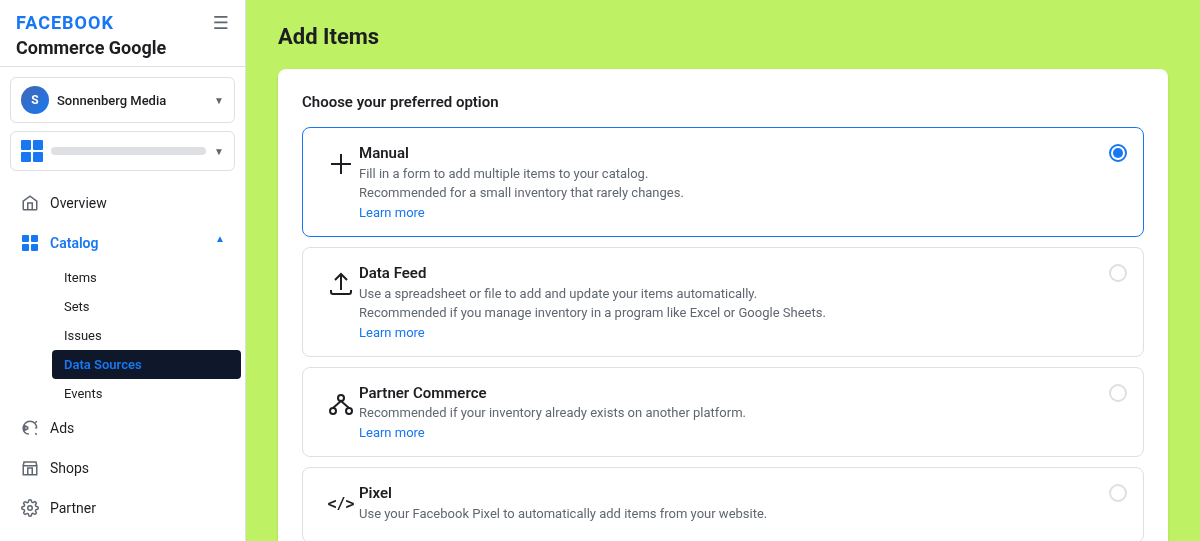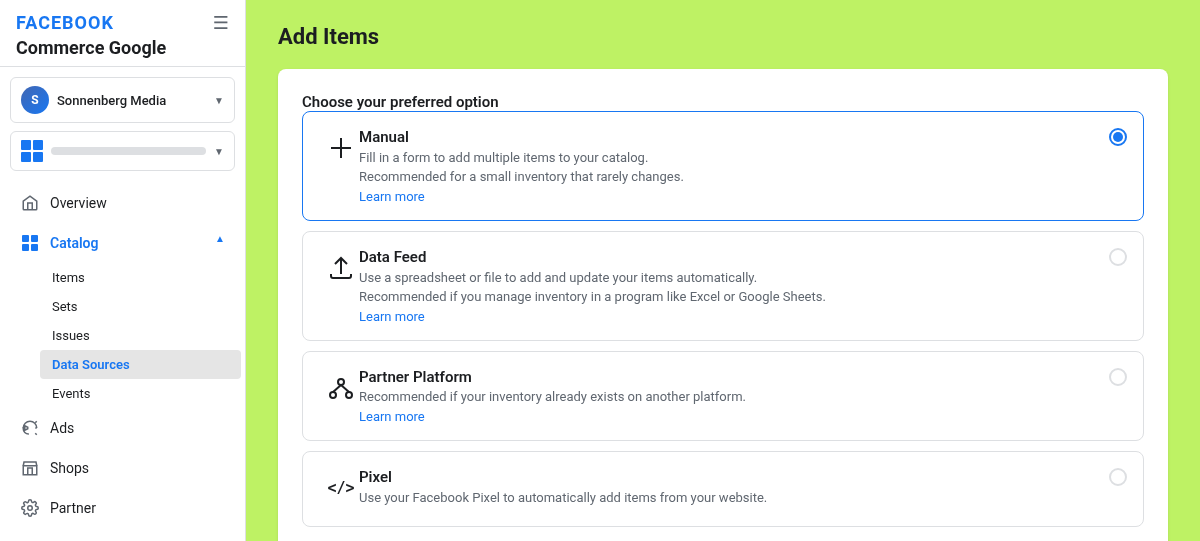--- a/index.html
+++ b/index.html
@@ -125,32 +125,32 @@
     .nav-icon {
       width: 20px;
       height: 20px;
       display: flex;
       align-items: center;
       justify-content: center;
       font-size: 16px;
       flex-shrink: 0;
     }
     .sub-nav {
-      padding-left: 36px;
+      padding-left: 48px;
     }
     .sub-nav-item {
       padding: 7px 12px;
       font-size: 13px;
       color: #1c1e21;
       cursor: pointer;
       border-radius: 4px;
       margin: 0 4px;
     }
     .sub-nav-item.active {
-      background: #e5e5e5;
+      background: #0f172a;
       color: #1877f2;
       font-weight: 600;
     }
     .nav-item-row {
       display: flex;
       align-items: flex-start;
       justify-content: space-between;
       padding: 10px 16px;
       cursor: pointer;
       margin: 0 4px;
@@ -180,20 +180,21 @@
     .card {
       background: #fff;
       border-radius: 8px;
       padding: 24px;
       box-shadow: 0 1px 3px rgba(0,0,0,0.1);
     }
     .card-subtitle {
       font-size: 15px;
       font-weight: 600;
       color: #1c1e21;
+      margin-bottom: 16px;
     }
     .option-card {
       border: 1.5px solid #dddfe2;
       border-radius: 8px;
       padding: 16px 16px 16px 20px;
       margin-bottom: 10px;
       display: flex;
       align-items: flex-start;
       gap: 0;
       cursor: pointer;
@@ -423,21 +424,21 @@
       <div class="option-icon">
         <svg width="28" height="28" viewBox="0 0 28 28" fill="none" stroke="#1c1e21" stroke-width="2">
           <circle cx="14" cy="8" r="3"></circle>
           <circle cx="6" cy="21" r="3"></circle>
           <circle cx="22" cy="21" r="3"></circle>
           <line x1="14" y1="11" x2="6" y2="18"></line>
           <line x1="14" y1="11" x2="22" y2="18"></line>
         </svg>
       </div>
       <div class="option-text">
-        <div class="option-title">Partner Platform</div>
+        <div class="option-title">Partner Commerce</div>
         <div class="option-rec">Recommended if your inventory already exists on another platform.</div>
         <a class="option-link">Learn more</a>
       </div>
       <div class="radio-wrapper">
         <div class="radio-btn"></div>
       </div>
     </div>
 
     <div class="option-card">
       <div class="option-icon">

